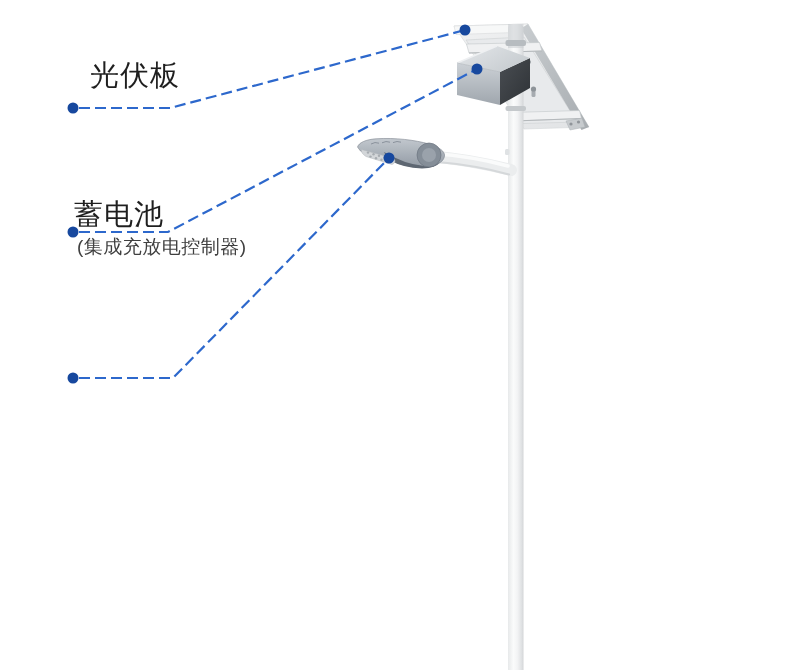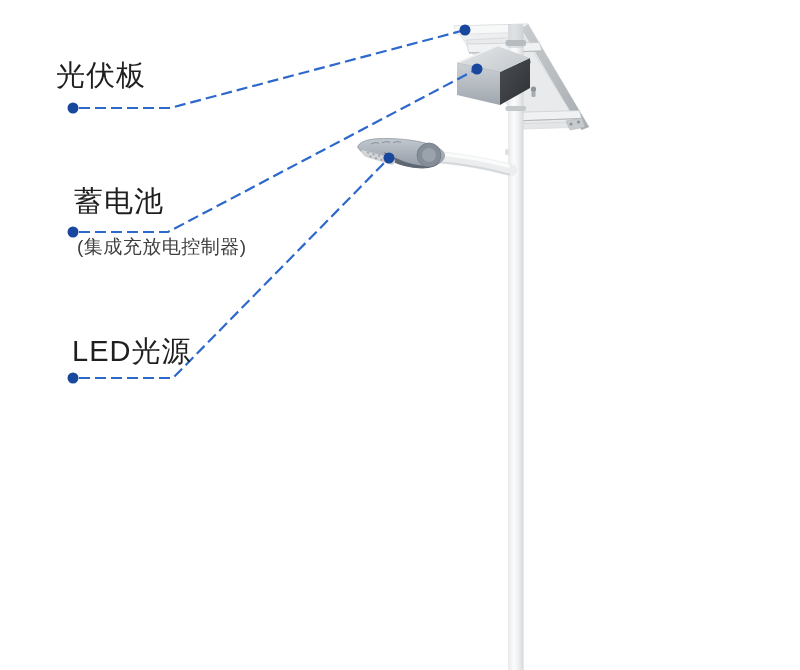--- a/index.html
+++ b/index.html
@@ -22,22 +22,22 @@
   }
   .callout-sublabel {
     position: absolute;
     color: #3f3f3f;
     font-size: 19px;
     line-height: 1.1;
     letter-spacing: 0.5px;
     white-space: nowrap;
     margin-left: 20px;
   }
-  #label-panel   { left: 56px; top: 60px; }
-  #label-battery { left: 74px; top: 186px; font-family: Liberation Serif, serif; }
+  #label-panel   { left: 90px; top: 60px; }
+  #label-battery { left: 74px; top: 199px; font-family: Liberation Serif, serif; }
   #label-battery-sub { left: 57px; top: 237px; }
   #label-led     { left: 72px; top: 336px; }
 </style>
 </head>
 <body>
 
 <div class="stage">
 
   <svg class="figure" width="800" height="670" viewBox="0 0 800 670">
     <defs>
@@ -173,14 +173,13 @@
       <circle cx="389" cy="158" r="5.5" fill="#17489e"></circle>
     </g>
   </svg>
 
   <div id="label-panel" class="callout-label">光伏板</div>
 
   <div id="label-battery" class="callout-label">蓄电池</div>
 
   <div id="label-battery-sub" class="callout-sublabel">(集成充放电控制器)</div>
 
-  <div id="label-led" class="callout-label">LED光源</div>
 </div>
 
 </body></html>

